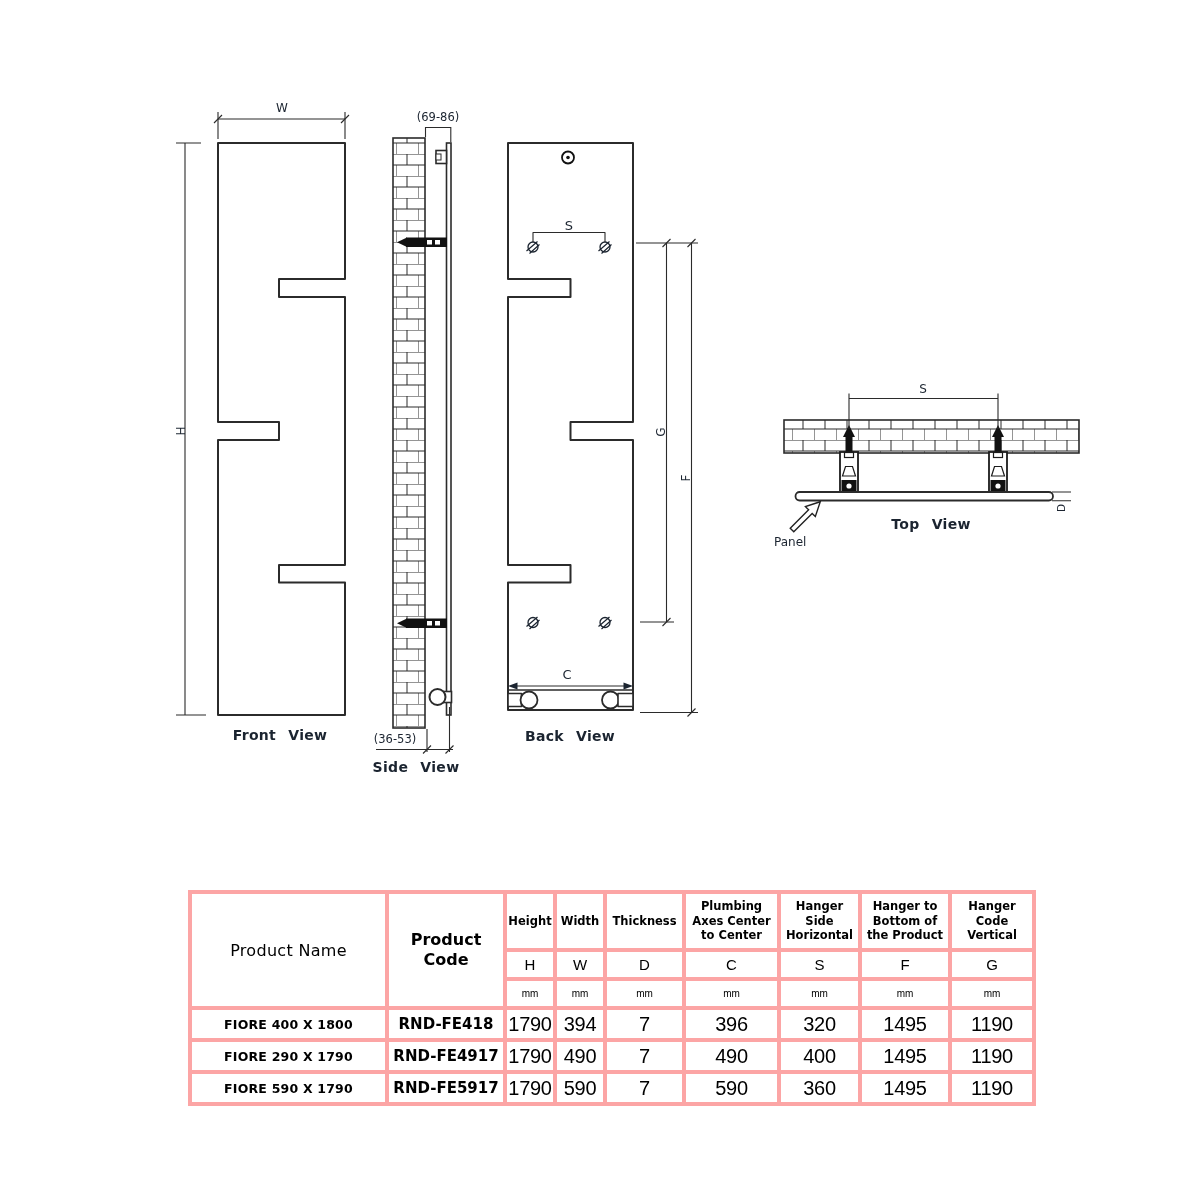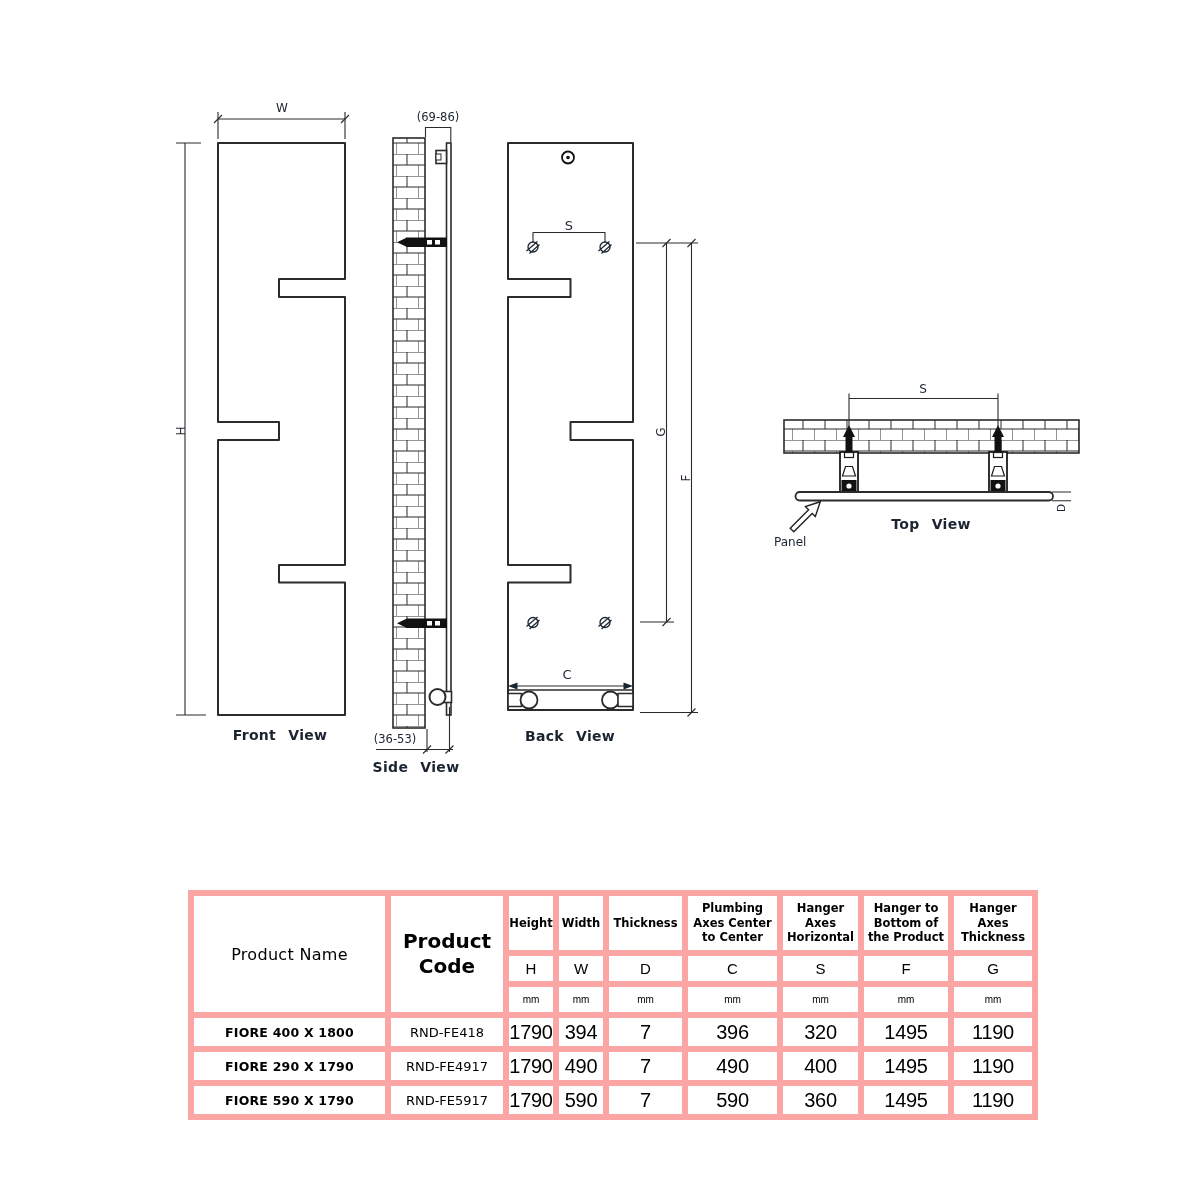--- a/index.html
+++ b/index.html
@@ -5,30 +5,30 @@
   html,body{margin:0;padding:0;background:#fff;}
   #page{position:relative;width:1200px;height:1200px;background:#ffffff;overflow:hidden;
         font-family:"DejaVu Sans","Liberation Sans",sans-serif;color:#1b2430;}
   #drawing{position:absolute;left:0;top:0;}
   svg text{fill:#1b2430;}
   .dimlabel{font-size:12px;}
   .dimlabel-sm{font-size:11.5px;}
   .viewtitle{font-size:14px;font-weight:bold;word-spacing:7px;letter-spacing:.3px;}
   
   #spec-table{position:absolute;left:188px;top:890px;border-collapse:collapse;table-layout:fixed;}
-  #spec-table td{border:6px solid #fca5a5;text-align:center;vertical-align:middle;padding:0;color:#000;}
+  #spec-table td{border:4px solid #fca5a5;text-align:center;vertical-align:middle;padding:0;color:#000;}
   td.pname{font-size:16px;font-weight:normal;letter-spacing:.3px;}
-  td.pcode{font-size:20px;font-weight:bold;white-space:pre-line;line-height:1.25;margin-left:9px;}
+  td.pcode{font-size:16px;font-weight:bold;white-space:pre-line;line-height:1.25;margin-left:9px;}
   td.group{font-size:11.5px;font-weight:bold;line-height:1.25;}
   tr.h1 td{height:54px;}
   tr.h2 td{height:25px;font-size:15px;font-family:"Liberation Sans",sans-serif;}
   tr.h3 td{height:25px;font-size:10px;font-family:"Liberation Sans",sans-serif;}
   tr.datarow td{height:28px;}
   td.dname{font-size:12.5px;font-weight:bold;letter-spacing:.2px;}
-  td.dcode{font-size:13px;font-weight:normal;}
+  td.dcode{font-size:15px;font-weight:bold;}
   td.dval{font-size:20px;font-family:"Liberation Sans",sans-serif;letter-spacing:-.3px;}
 </style>
 </head>
 <body>
 
 <div id="page">
 
 <svg id="drawing" width="1200" height="830" viewBox="0 0 1200 830">
   <defs>
     <pattern id="bricks" width="22" height="22" patternUnits="userSpaceOnUse">
@@ -210,23 +210,23 @@
   </colgroup>
   <tbody>
         <tr class="h1">
     <td class="pname" rowspan="3">Product Name</td>
     <td class="pcode" rowspan="3">Product
 Code</td>
     <td class="group">Height</td>
     <td class="group">Width</td>
     <td class="group">Thickness</td>
     <td class="group">Plumbing Axes Center to Center</td>
-    <td class="group">Hanger Axes Horizontal</td>
+    <td class="group">Hanger Side Horizontal</td>
     <td class="group">Hanger to Bottom of the Product</td>
-    <td class="group">Hanger Axes Thickness</td>
+    <td class="group">Hanger Code Vertical</td>
   </tr>
   <tr class="h2">
     <td>H</td>
     <td>W</td>
     <td>D</td>
     <td>C</td>
     <td>S</td>
     <td>F</td>
     <td>G</td>
   </tr>

